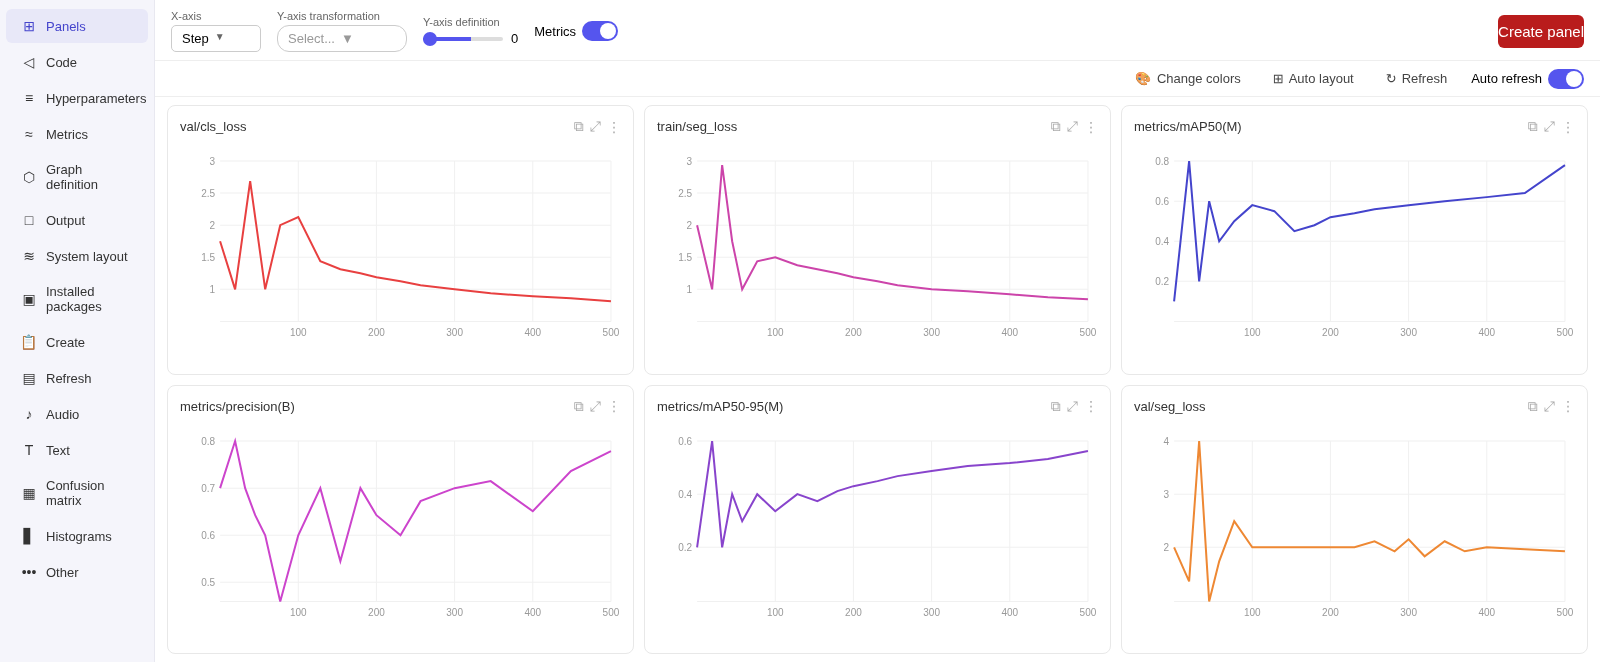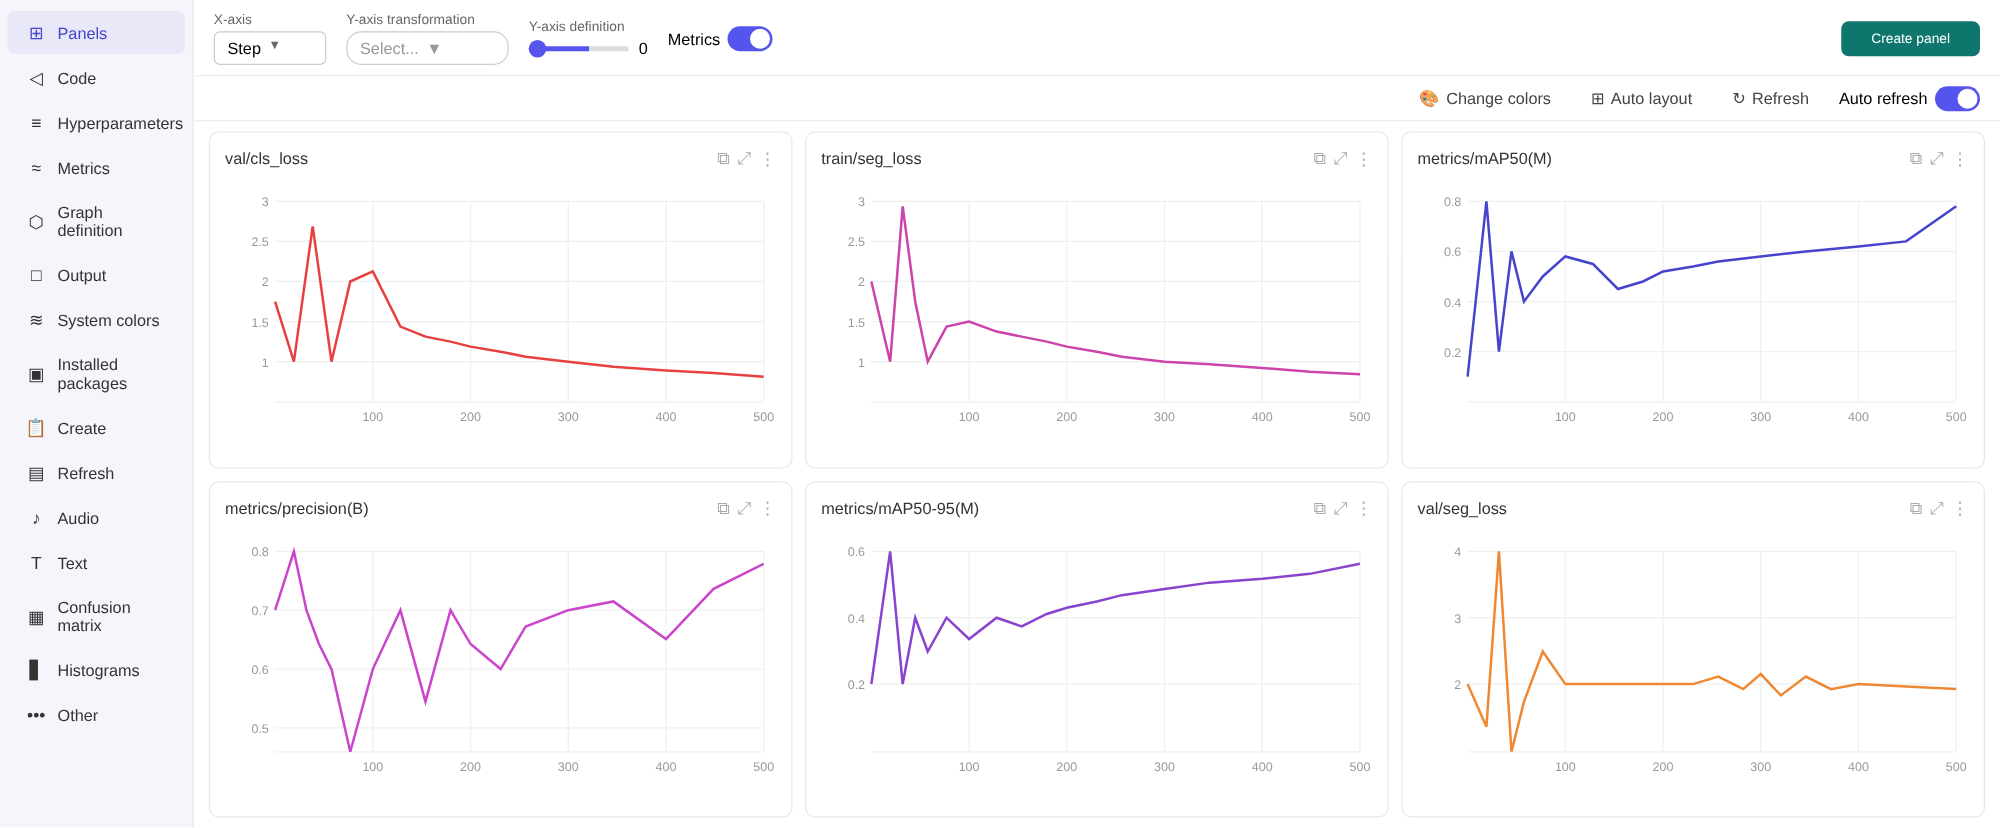--- a/index.html
+++ b/index.html
@@ -160,26 +160,26 @@
       align-items: center;
       gap: 5px;
       font-size: 13px;
       color: #444;
       cursor: pointer;
       padding: 4px 8px;
       border-radius: 4px;
     }
 
     .create-panel-btn {
-      background: #0f766e;
+      background: #b91c1c;
       color: #fff;
       border: none;
       border-radius: 6px;
-      padding: 8px 24px;
-      font-size: 11px;
+      padding: 8px 0;
+      font-size: 15px;
       cursor: pointer;
       white-space: nowrap;
     }
 
     
     .action-bar {
       display: flex;
       justify-content: flex-end;
       align-items: center;
       gap: 16px;
@@ -246,21 +246,21 @@
   <div class="sidebar-item">
     <span class="sidebar-icon">⬡</span>
     <span>Graph definition</span>
   </div>
   <div class="sidebar-item">
     <span class="sidebar-icon">□</span>
     <span>Output</span>
   </div>
   <div class="sidebar-item">
     <span class="sidebar-icon">≋</span>
-    <span>System colors</span>
+    <span>System layout</span>
   </div>
   <div class="sidebar-item">
     <span class="sidebar-icon">▣</span>
     <span>Installed packages</span>
   </div>
   <div class="sidebar-item">
     <span class="sidebar-icon">📋</span>
     <span>Create</span>
   </div>
   <div class="sidebar-item">

